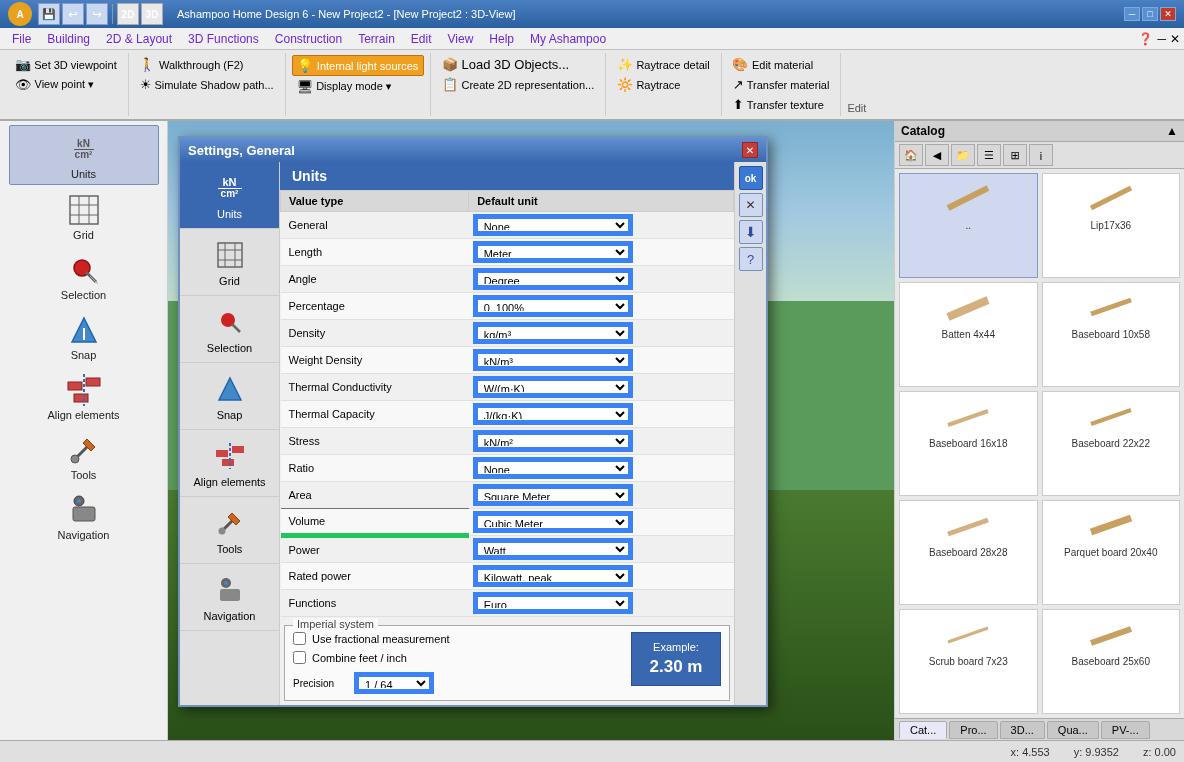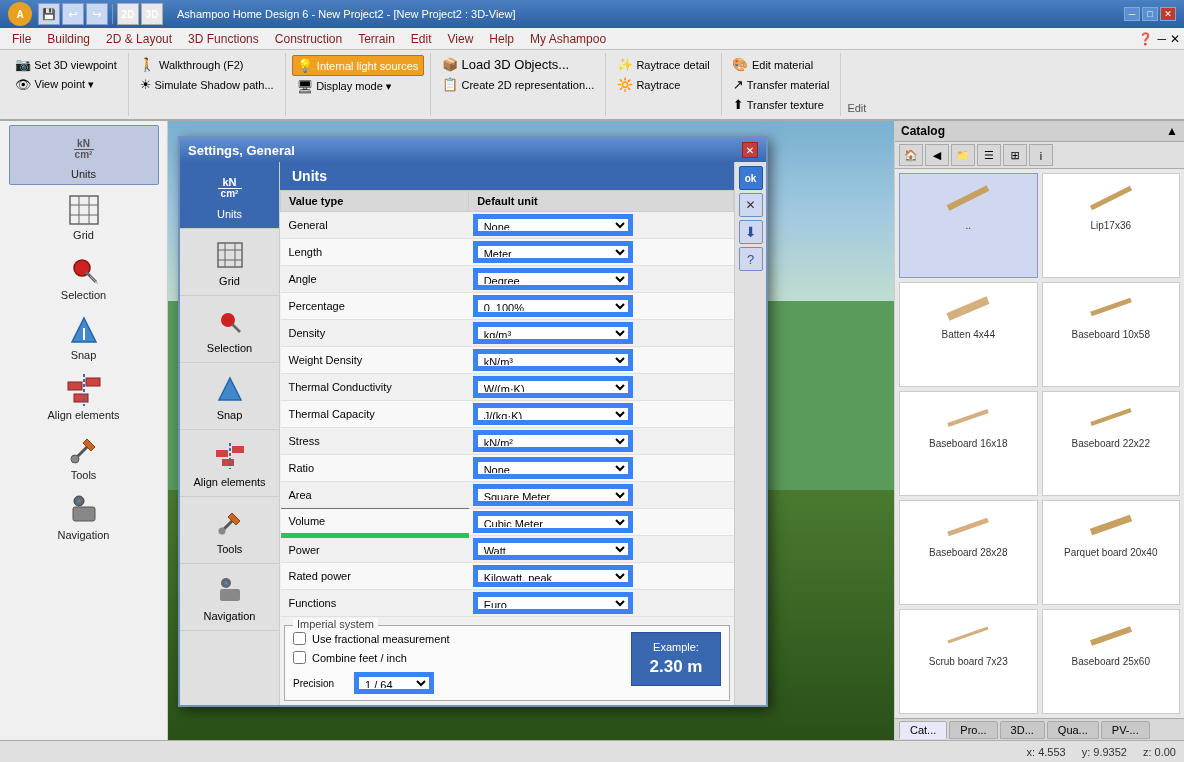--- a/index.html
+++ b/index.html
@@ -15,21 +15,21 @@
     .title-bar-logo { width: 24px; height: 24px; background: #e8a020; border-radius: 50%; display: flex; align-items: center; justify-content: center; color: white; font-weight: bold; font-size: 10px; }
     .title-bar-controls { display: flex; gap: 2px; }
     .title-ctrl { width: 16px; height: 14px; background: #5a8fd0; border: 1px solid #7aaae0; cursor: pointer; display: flex; align-items: center; justify-content: center; font-size: 9px; color: white; }
     .title-ctrl.close { background: #c0392b; }
 
     
     .menu-bar {
       background: #f0f0f0; height: 22px; display: flex; align-items: center;
       border-bottom: 1px solid #c0c0c0; padding: 0 4px;
     }
-    .menu-item { padding: 2px 8px; cursor: pointer; font-size: 12px; color: #7f1d1d; }
+    .menu-item { padding: 2px 8px; cursor: pointer; font-size: 12px; color: #6d28d9; }
     .tb-btn { width: 22px; height: 22px; background: #e8e8e8; border: 1px solid #aaa; cursor: pointer; display: flex; align-items: center; justify-content: center; font-size: 11px; }
     .ribbon-btn { display: flex; align-items: center; gap: 3px; padding: 2px 5px; cursor: pointer; border-radius: 2px; }
     .ribbon-btn.active { background: #f0a020; color: white; border: 1px solid #c07010; }
 
     
     .left-sidebar {
       width: 168px; background: #f0f0f0; border-right: 1px solid #ccc;
       display: flex; flex-direction: column; align-items: center; padding: 4px 2px; gap: 2px;
       overflow: hidden;
     }
@@ -70,21 +70,21 @@
 
     
     .units-table { width: 100%; border-collapse: collapse; }
     .units-table th { background: #d8d8d8; padding: 4px 8px; font-size: 11px; font-weight: bold; text-align: left; border: 1px solid #ccc; }
     .units-table td { padding: 3px 6px; border-bottom: 1px solid #e0e0e0; font-size: 11px; }
     .units-table tr:nth-child(even) td { background: #f8f8f8; }
 
     
     .status-bar {
       background: #e0e0e0; height: 22px; display: flex; align-items: center; justify-content: flex-end;
-      border-top: 1px solid #aaa; padding: 0 8px; gap: 16px;
+      border-top: 1px solid #aaa; padding: 0 8px; gap: 24px;
     }
     .status-item { font-size: 11px; color: #333; }
 
     
     .bottom-tabs {
       background: #d8d8d8; height: 22px; display: flex; align-items: center;
       border-top: 1px solid #aaa; padding: 0 4px; gap: 2px;
     }
     .btab { padding: 2px 10px; background: #c8c8c8; border: 1px solid #aaa; font-size: 11px; cursor: pointer; border-radius: 2px 2px 0 0; }
     .btab.active { background: #e8e8f8; border-bottom-color: transparent; }

